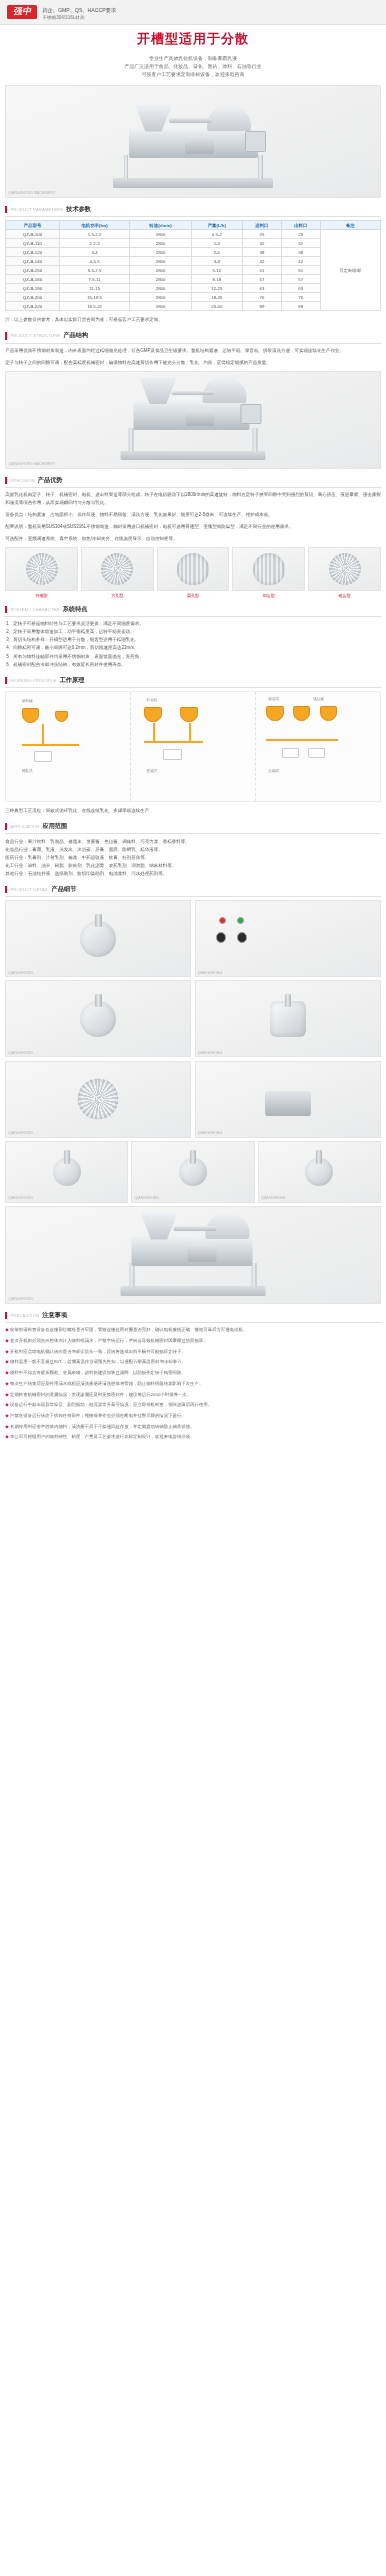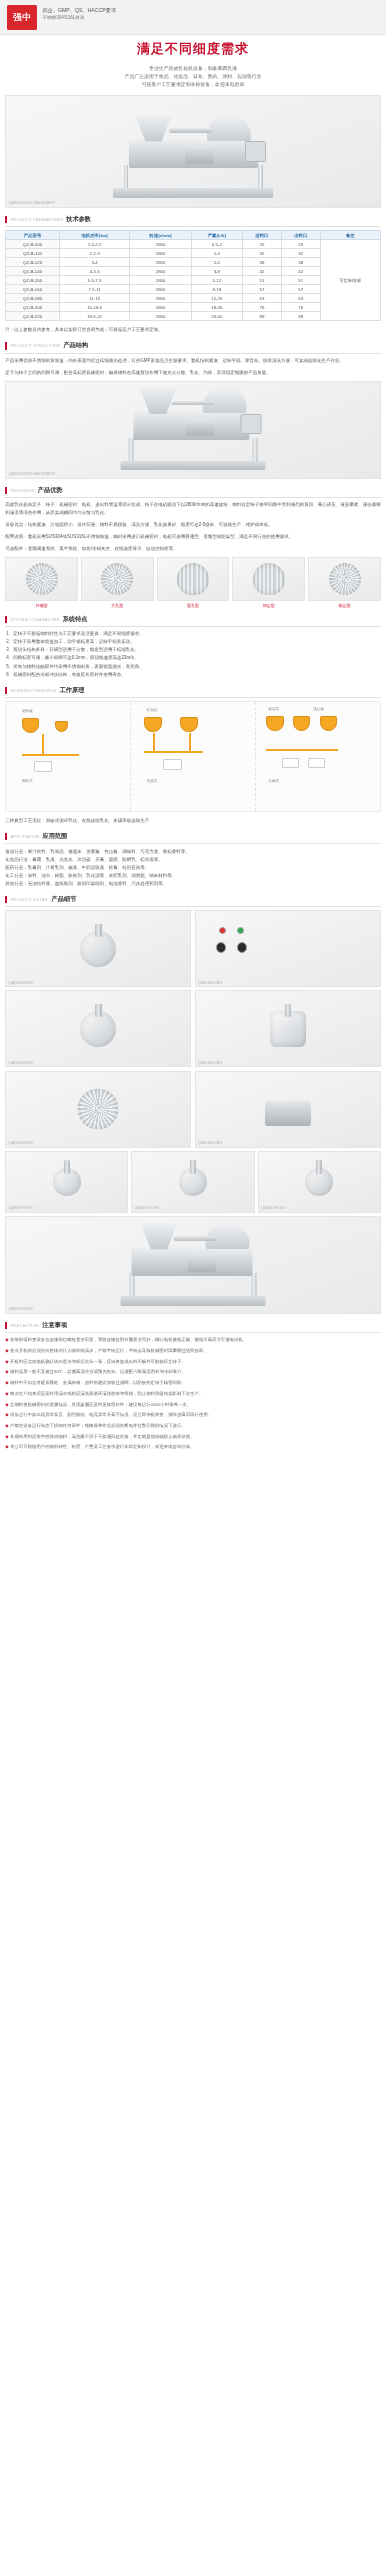--- a/index.html
+++ b/index.html
@@ -18,29 +18,30 @@
     padding: 5.2px 7.2px 4.1px 7.2px;
     border-bottom: 0.5px solid #e2e2e2;
     display: flex;
     align-items: flex-start;
     gap: 5.2px;
   }
   .logo-box {
     background: #d8262c;
     color: #fff;
     width: 30px;
-    height: 25px;
+    height: 14px;
     border-radius: 1.5px;
     display: flex;
     align-items: center;
     justify-content: center;
     font-size: 8.8px;
     font-weight: bold;
     letter-spacing: 0.5px;
     flex: 0 0 auto;
+    font-style: italic;
   }
   .header-text { padding-top: 1.5px; }
   .header-text .line1 { font-size: 5.2px; color: #555; }
   .header-text .line2 { font-size: 4.6px; color: #777; margin-top: 1.5px; }
 
   
   .title-block { text-align: center; padding: 5.2px 0 2.1px 0; }
   .main-title {
     font-size: 13px;
     color: #c8102e;
@@ -350,21 +351,21 @@
 
   <div class="header">
     <div class="logo-box">强中</div>
     <div class="header-text">
       <div class="line1">药企、GMP、QS、HACCP要求</div>
       <div class="line2">不锈钢304/316L材质</div>
     </div>
   </div>
 
   <div class="title-block">
-    <div class="main-title">满足不同细度需求</div>
+    <div class="main-title">开槽型适用于分散</div>
   </div>
   <div class="subtitle-rows">
     <div>专业生产高效乳化机设备，制备膏霜乳液</div>
     <div>产品广泛适用于食品、化妆品、日化、医药、涂料、石油等行业</div>
     <div>可按客户工艺要求定制非标设备，欢迎来电咨询</div>
   </div>
 
   <div class="hero photo">
     <div class="machine">
       <div class="m-base"></div>

